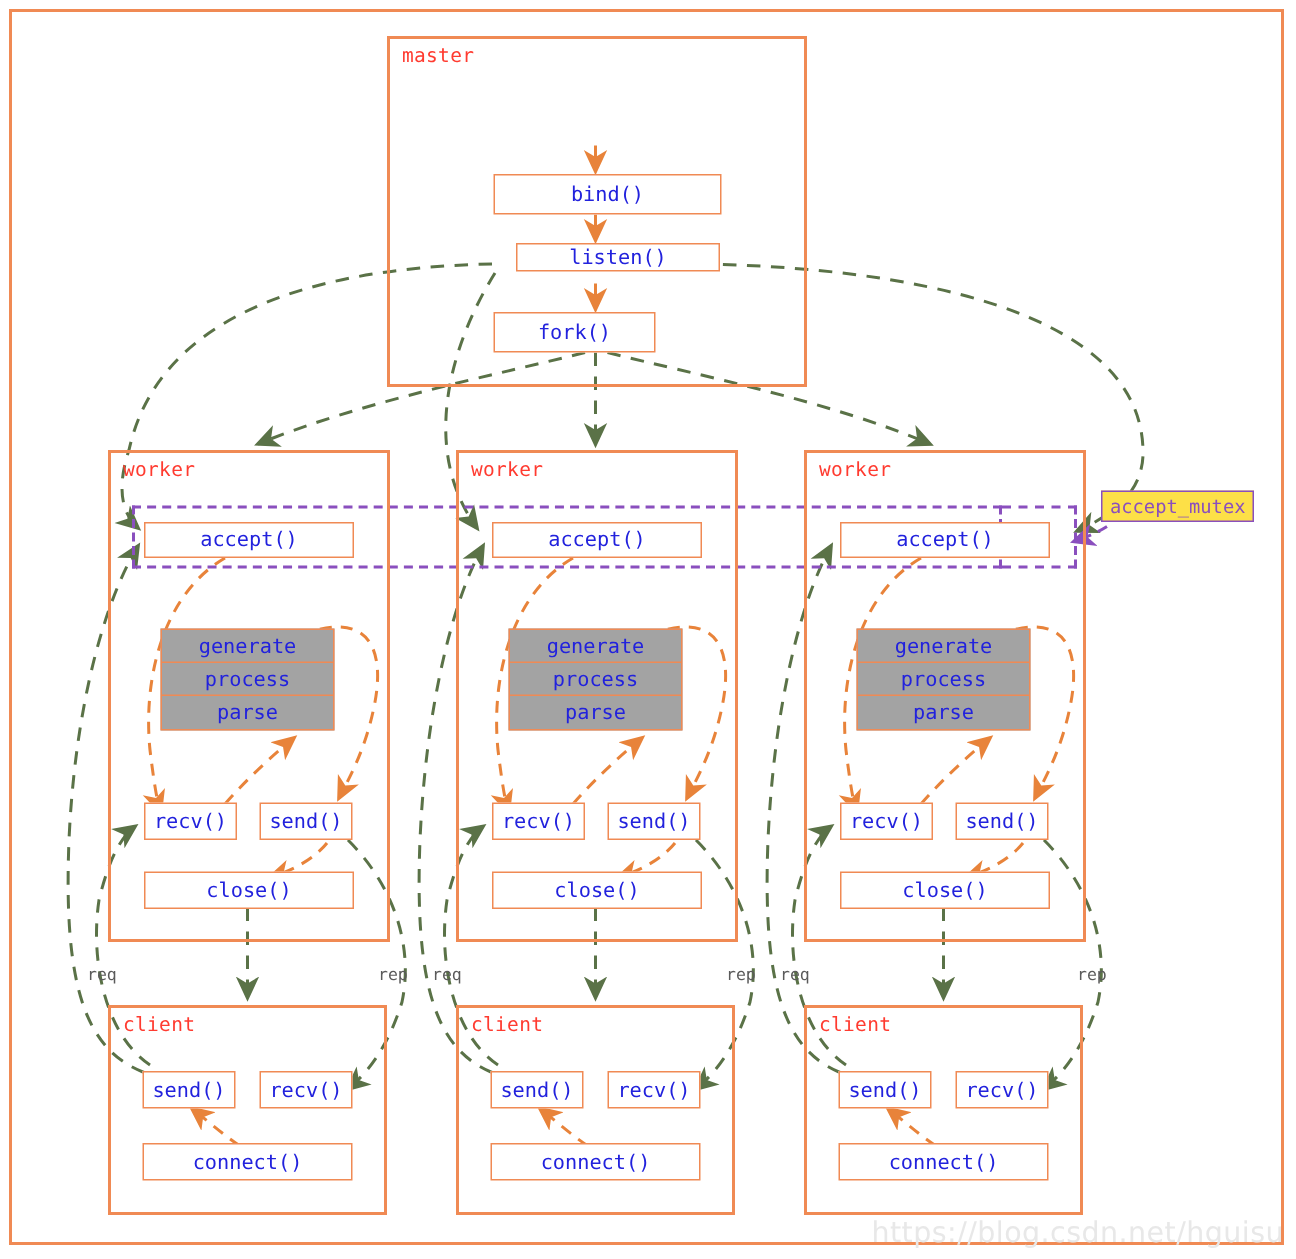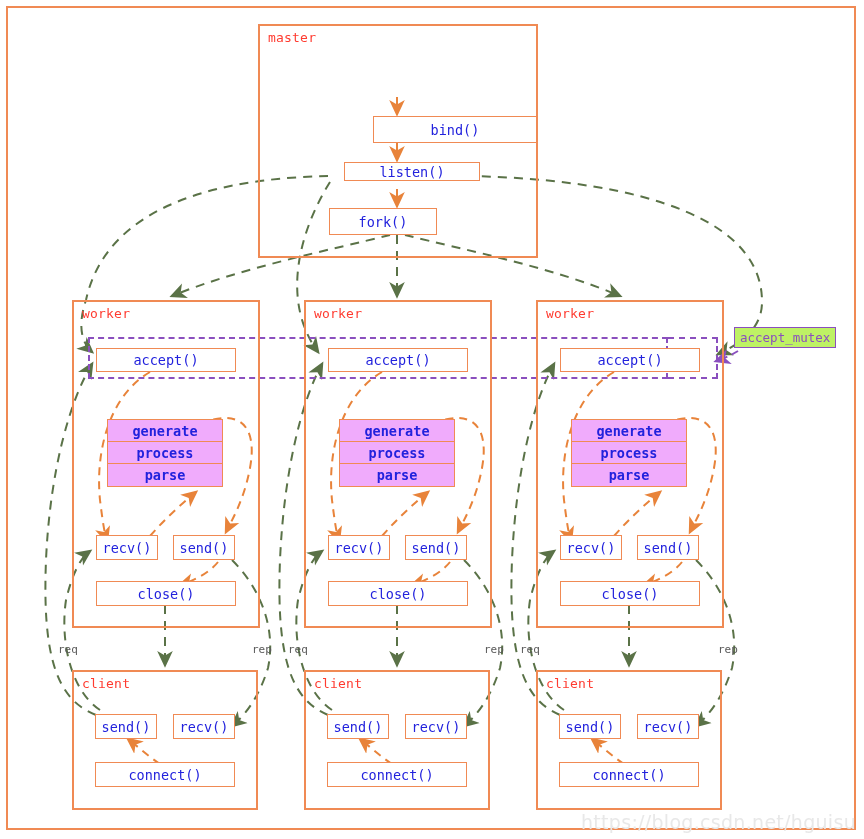--- a/index.html
+++ b/index.html
@@ -56,22 +56,21 @@
     display:flex;
     align-items:center;
     justify-content:center;
     white-space:nowrap;
   }
   
   .stack{
     position:absolute;
     border:1.5px solid #F08A54;
     box-sizing:border-box;
-    background:#f0abfc;
-    font-weight:bold;
+    background:#a3a3a3;
   }
   .stack .cell{
     height:22px;
     border-bottom:1.5px solid #F08A54;
     box-sizing:border-box;
     color:#2222DD;
     font-size:13.5px;
     display:flex;
     align-items:center;
     justify-content:center;
@@ -85,21 +84,21 @@
     box-sizing:border-box;
     background:transparent;
   }
   .mutex-tag{
     position:absolute;
     border:1.5px solid #8A4FBE;
     box-sizing:border-box;
     color:#8A4FBE;
     font-size:12.5px;
     padding:2px 5px;
-    background:#bef264;
+    background:#fde047;
     white-space:nowrap;
   }
   
   .edge-label{
     position:absolute;
     color:#5a5a5a;
     font-size:11px;
     white-space:nowrap;
   }
   
@@ -203,21 +202,21 @@
     </g>
 
     <g fill="none" stroke="#8A4FBE" stroke-width="2" stroke-dasharray="7,5">
       <path d="M738,351 C730,356 722,359 716,361" marker-end="url(#ap)"></path>
     </g>
   </svg>
 
   <div class="group" style="left:258px;top:24px;width:280px;height:234px;">
     <span class="group-label">master</span>
   </div>
-  <div class="fbox" style="left:329px;top:116px;width:164px;height:27px;margin-left:44px;">bind()</div>
+  <div class="fbox" style="left:329px;top:116px;width:152px;height:27px;">bind()</div>
   <div class="fbox" style="left:344px;top:162px;width:136px;height:19px;">listen()</div>
   <div class="fbox" style="left:329px;top:208px;width:108px;height:27px;">fork()</div>
 
   <div class="mutex-band" style="left:88px;top:337px;width:580px;height:42px;"></div>
   <div class="mutex-band" style="left:668px;top:337px;width:50px;height:42px;border-left:none;"></div>
   <div class="mutex-tag" style="left:734px;top:327px;">accept_mutex</div>
 
   <div class="group" style="left:72px;top:300px;width:188px;height:328px;">
     <span class="group-label">worker</span>
   </div>

